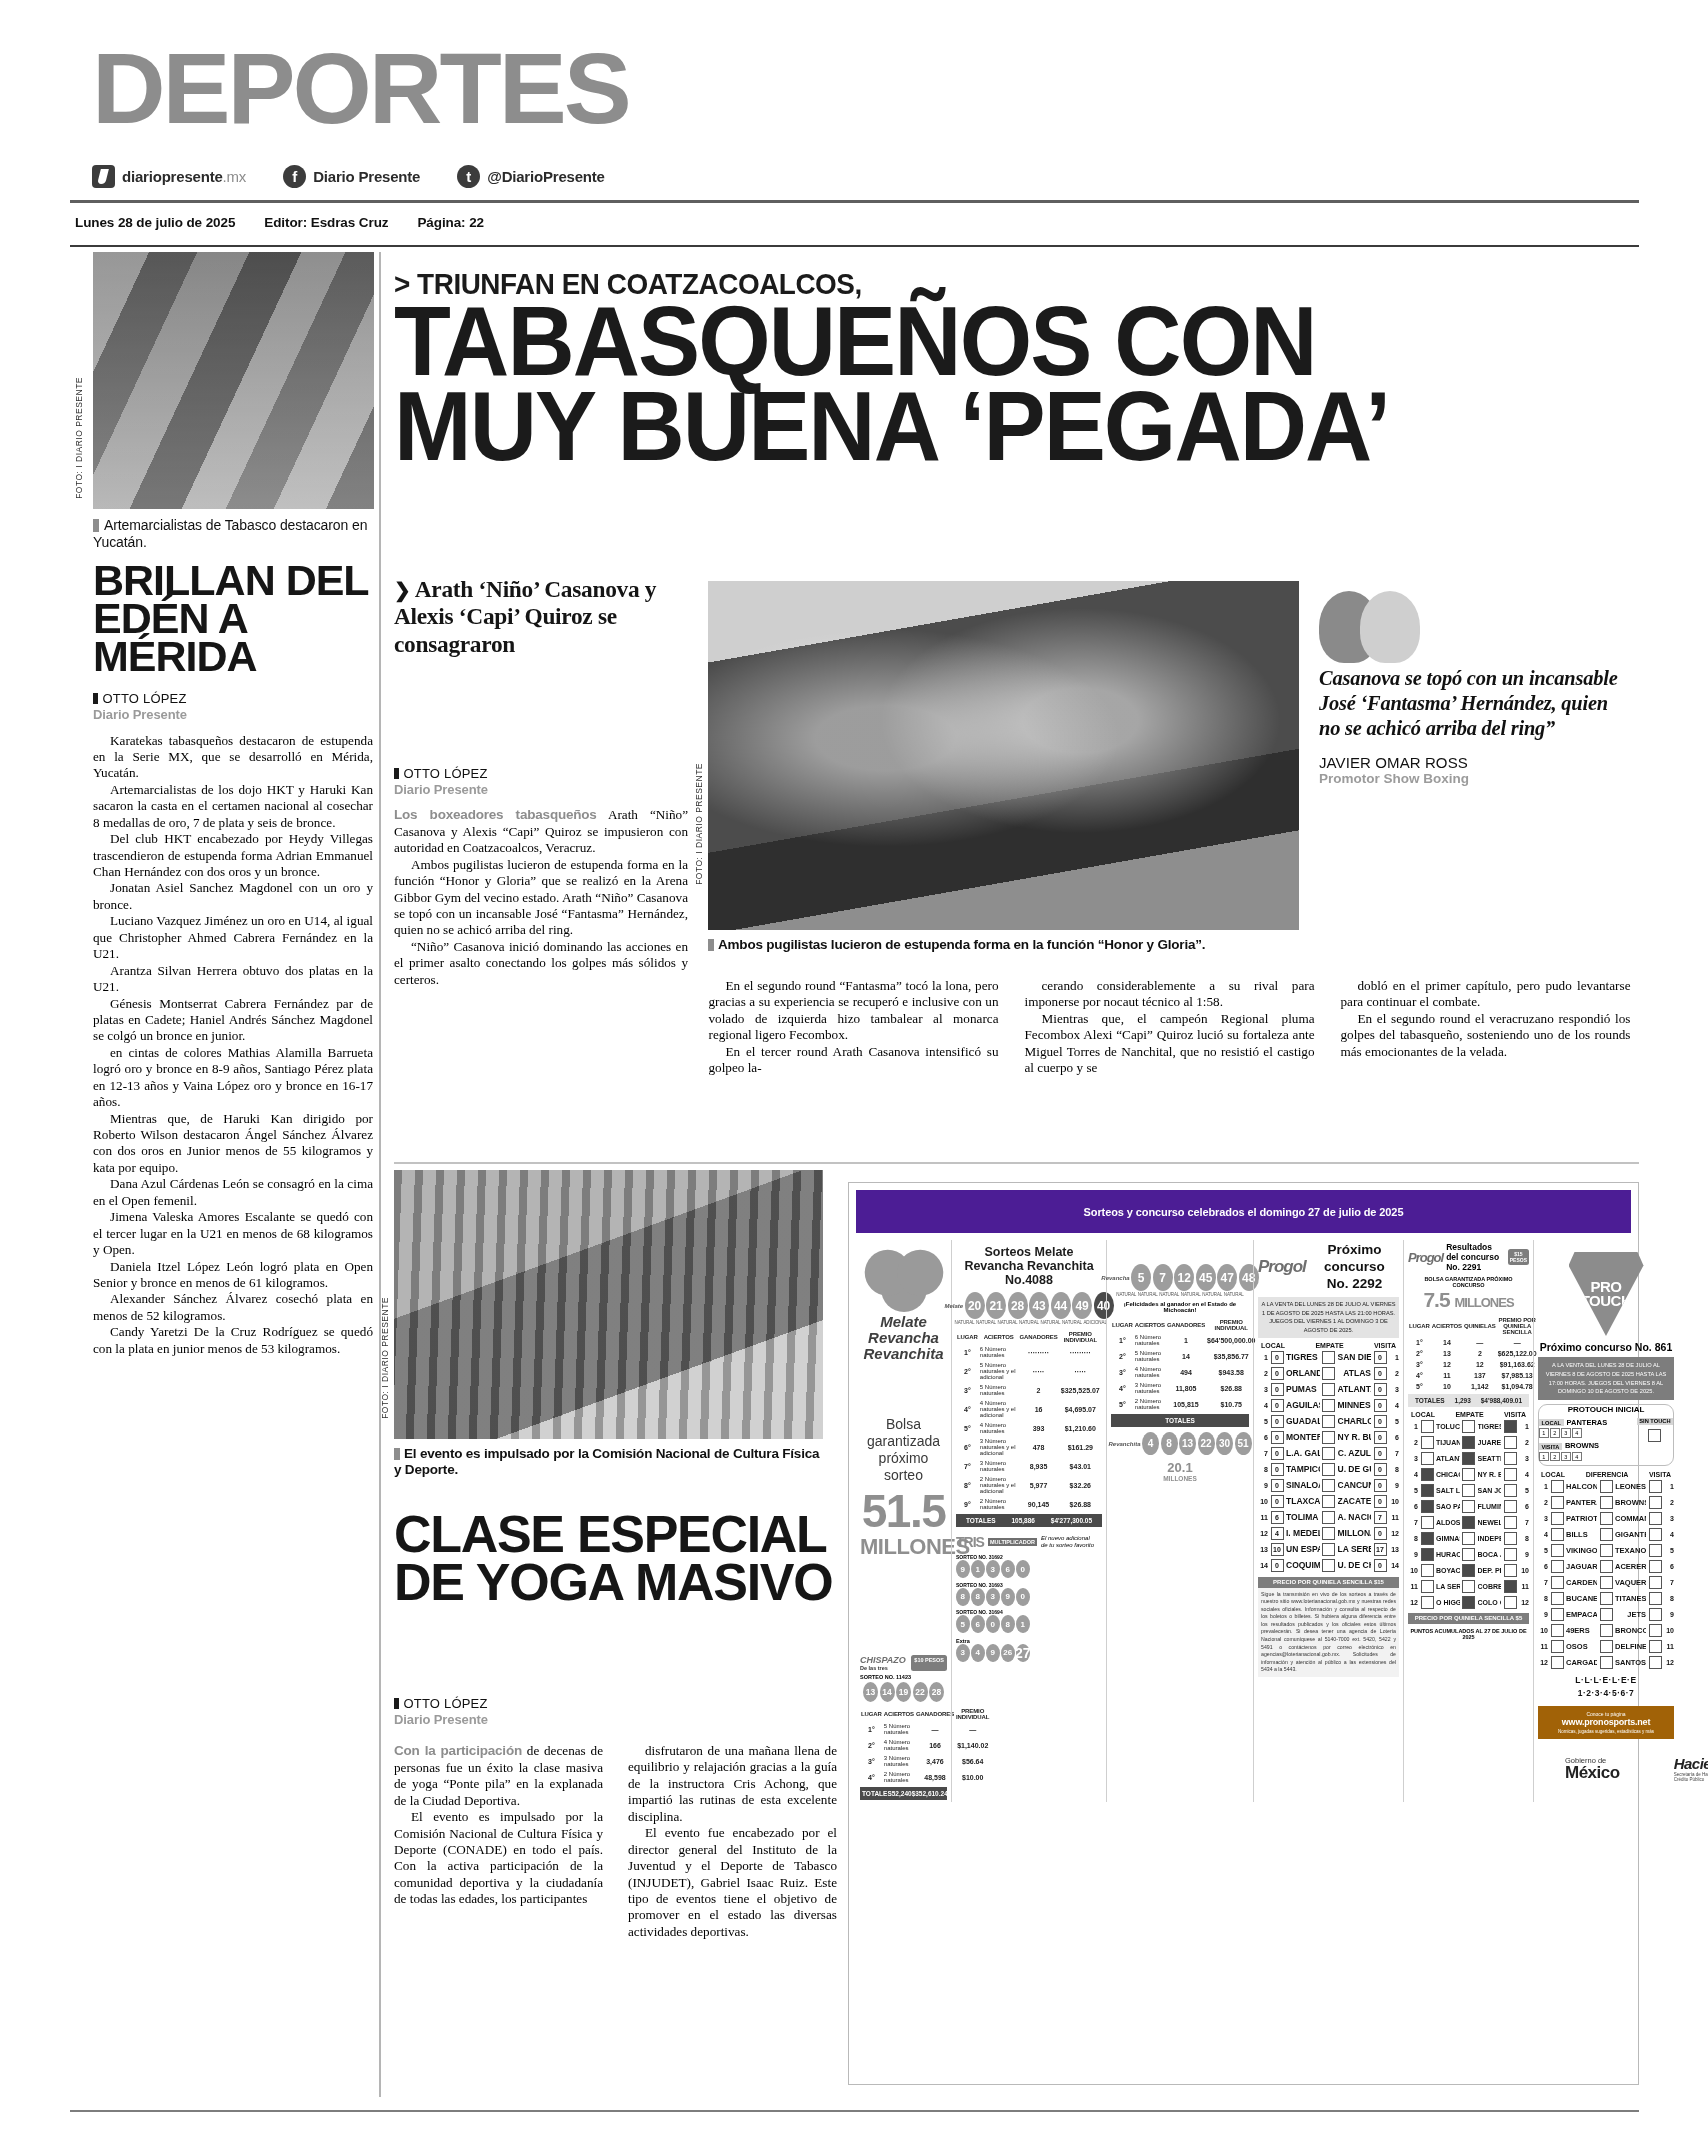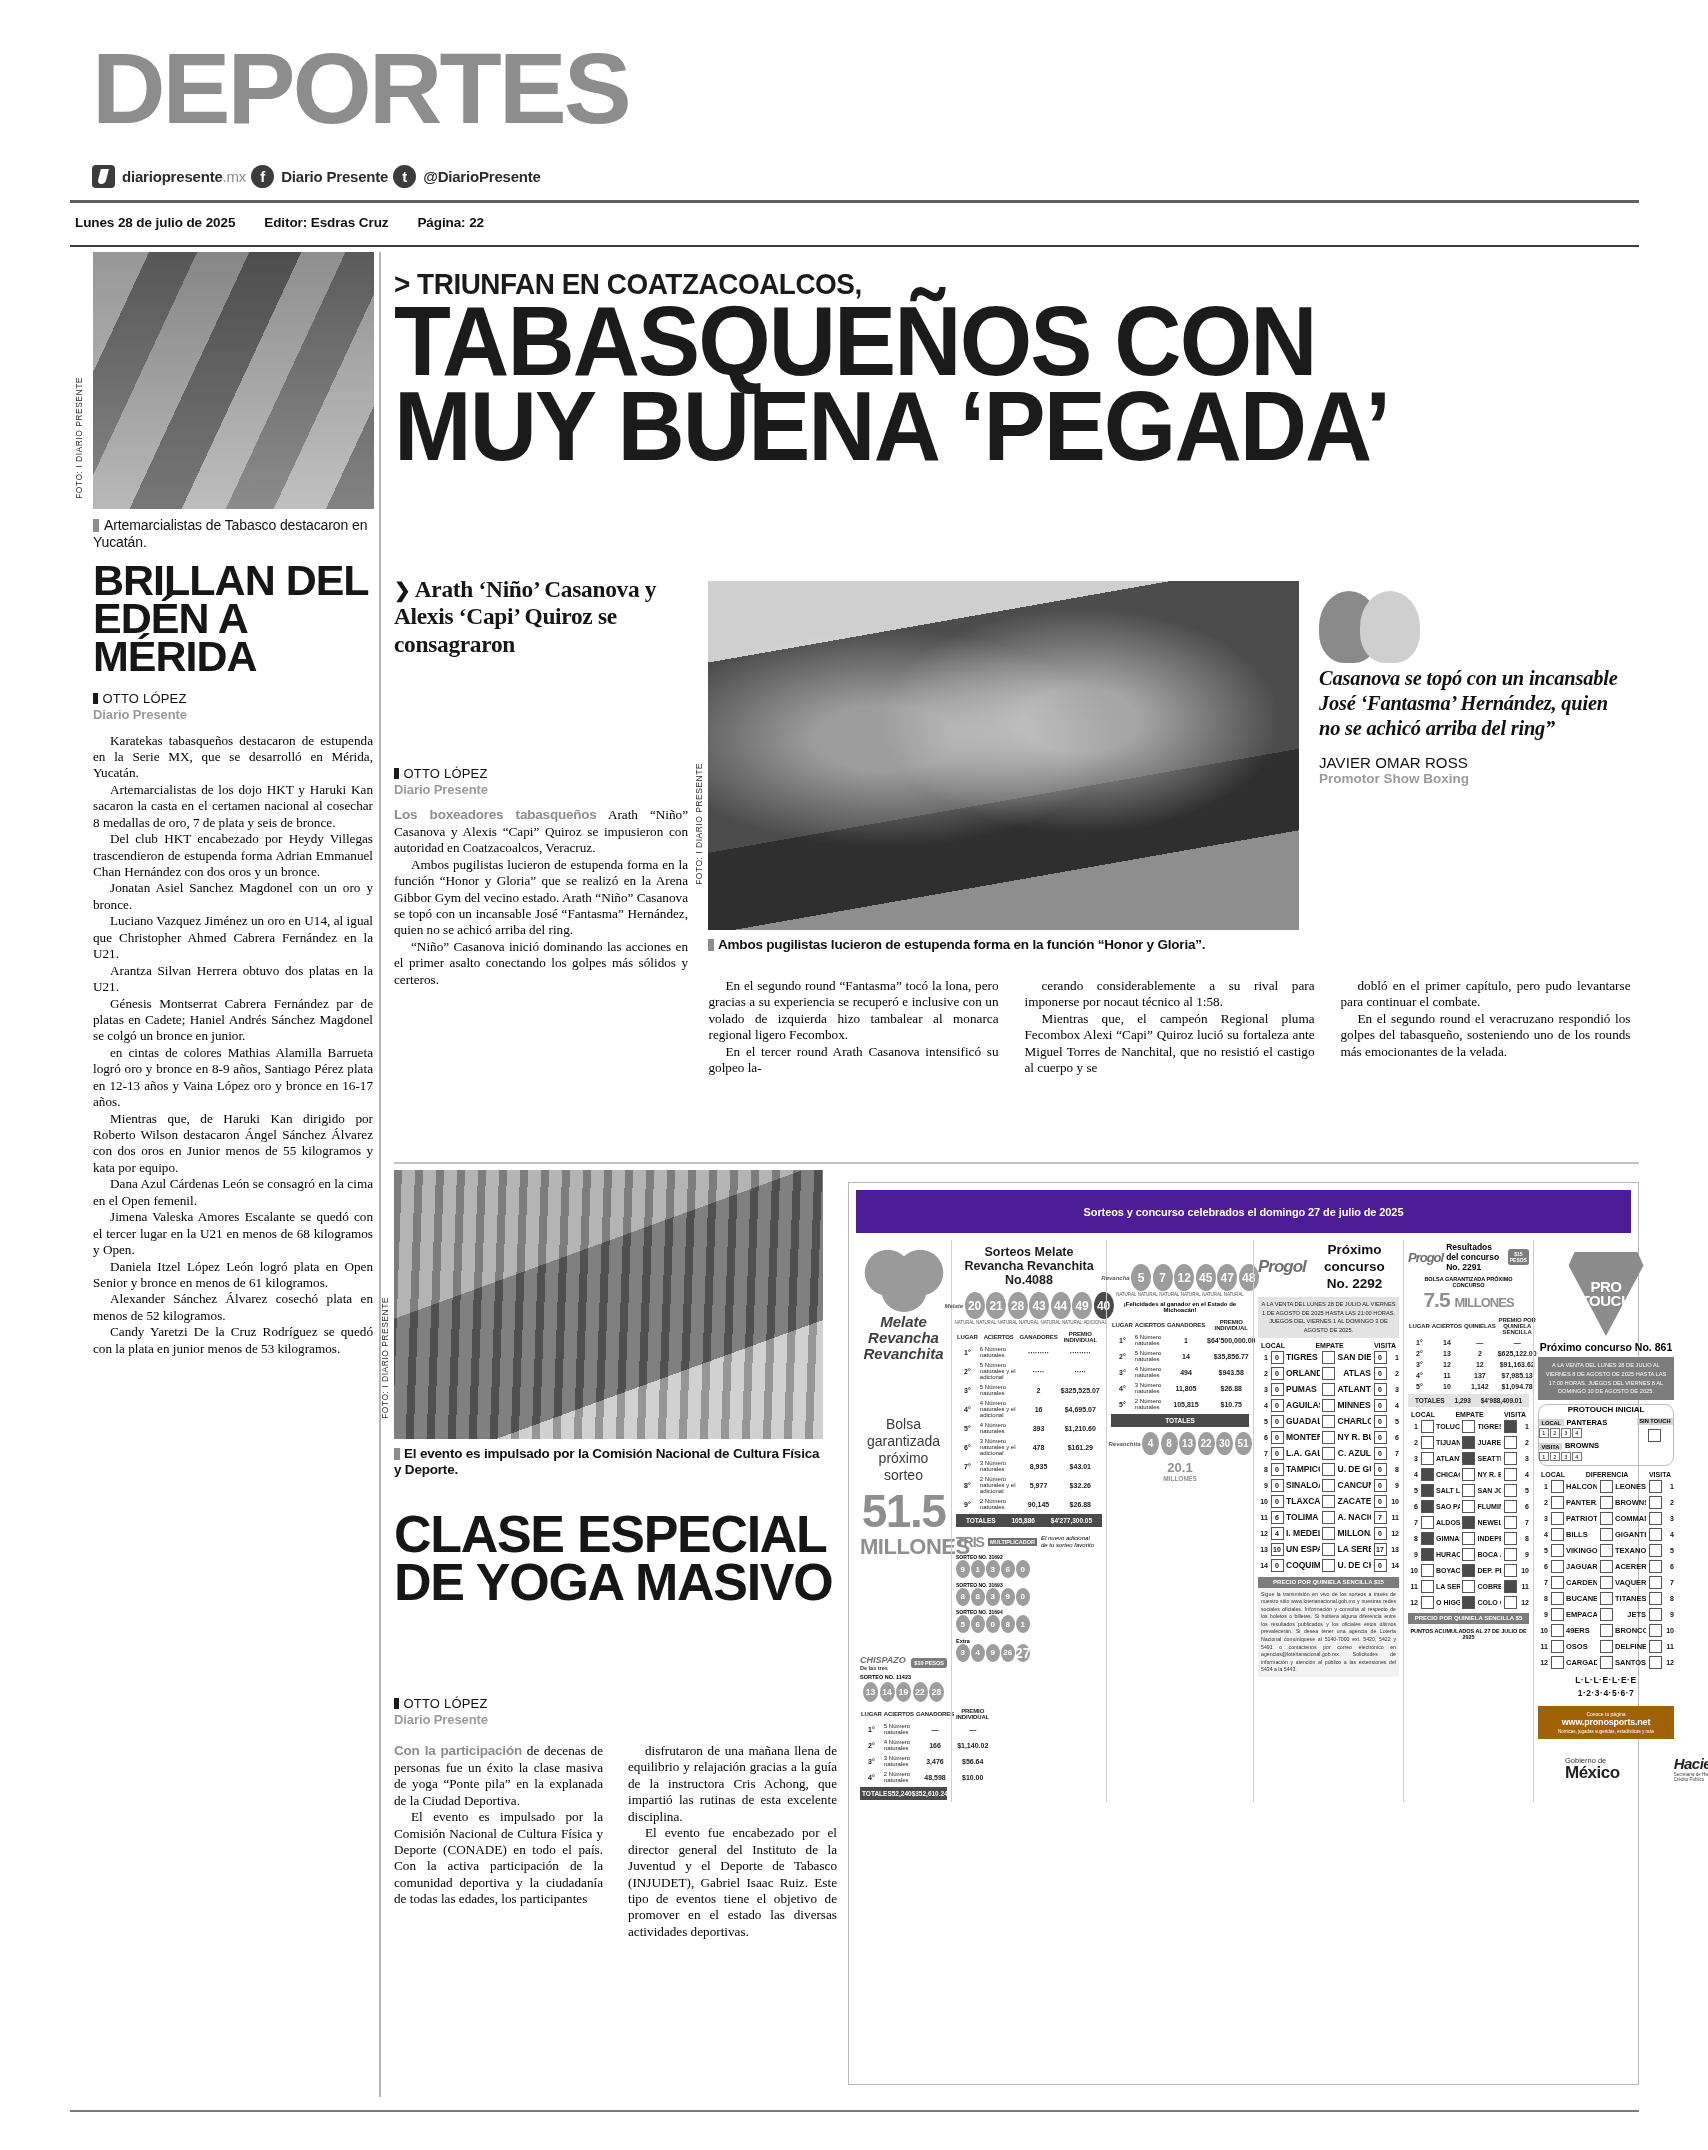--- a/index.html
+++ b/index.html
@@ -23,21 +23,21 @@
     font-weight:bold;
     font-size:100px;
     letter-spacing:-3px;
     color:#8d8d8d;
     line-height:.82;
     transform:scaleX(1.02);
     transform-origin:left top;
   }
   .social-row {
     position:absolute; left:92px; top:165px;
-    display:flex; align-items:center; gap:5px;
+    display:flex; align-items:center; gap:37px;
   }
   .social-item { display:flex; align-items:center; gap:7px; }
   .badge-sq {
     width:23px;height:23px;background:#3c3c3c;
     border-radius:4px;position:relative;flex:none;
   }
   .badge-sq::after{
     content:"";position:absolute;left:7px;top:4px;width:8px;height:15px;
     background:#fff;border-radius:0 0 5px 5px;transform:skewX(-14deg);
   }
@@ -418,21 +418,21 @@
           </div>
         </div>
         <div class="bolsa-lbl">
           <div>Bolsa garantizada</div>
           <div>próximo sorteo</div>
         </div>
         <div class="bolsa-big">51.5</div>
         <div class="bolsa-mil">MILLONES</div>
 
         <div style="margin-top:95px;">
-          <div style="display:flex;align-items:center;justify-content:space-between;">
+          <div style="display:flex;justify-content:space-between;">
             <div style="font-weight:bold;font-size:9px;color:#6f6f6f;font-style:italic;">
               <span>CHISPAZO</span>
               <div style="font-size:5.5px;font-style:normal;color:#333;">De las tres</div>
             </div>
             <div style="background:#7d7d7d;color:#fff;font-size:5.5px;font-weight:bold;padding:2px 3px;border-radius:2.5px;text-align:center;">$10 PESOS</div>
           </div>
           <div style="font-size:5.5px;font-weight:bold;margin:2.5px 0;">SORTEO NO. 11423</div>
           <div class="balls">
             <div class="ball" style="width:15px;height:20px;font-size:8.5px;">13</div>
             <div class="ball" style="width:15px;height:20px;font-size:8.5px;">14</div>

